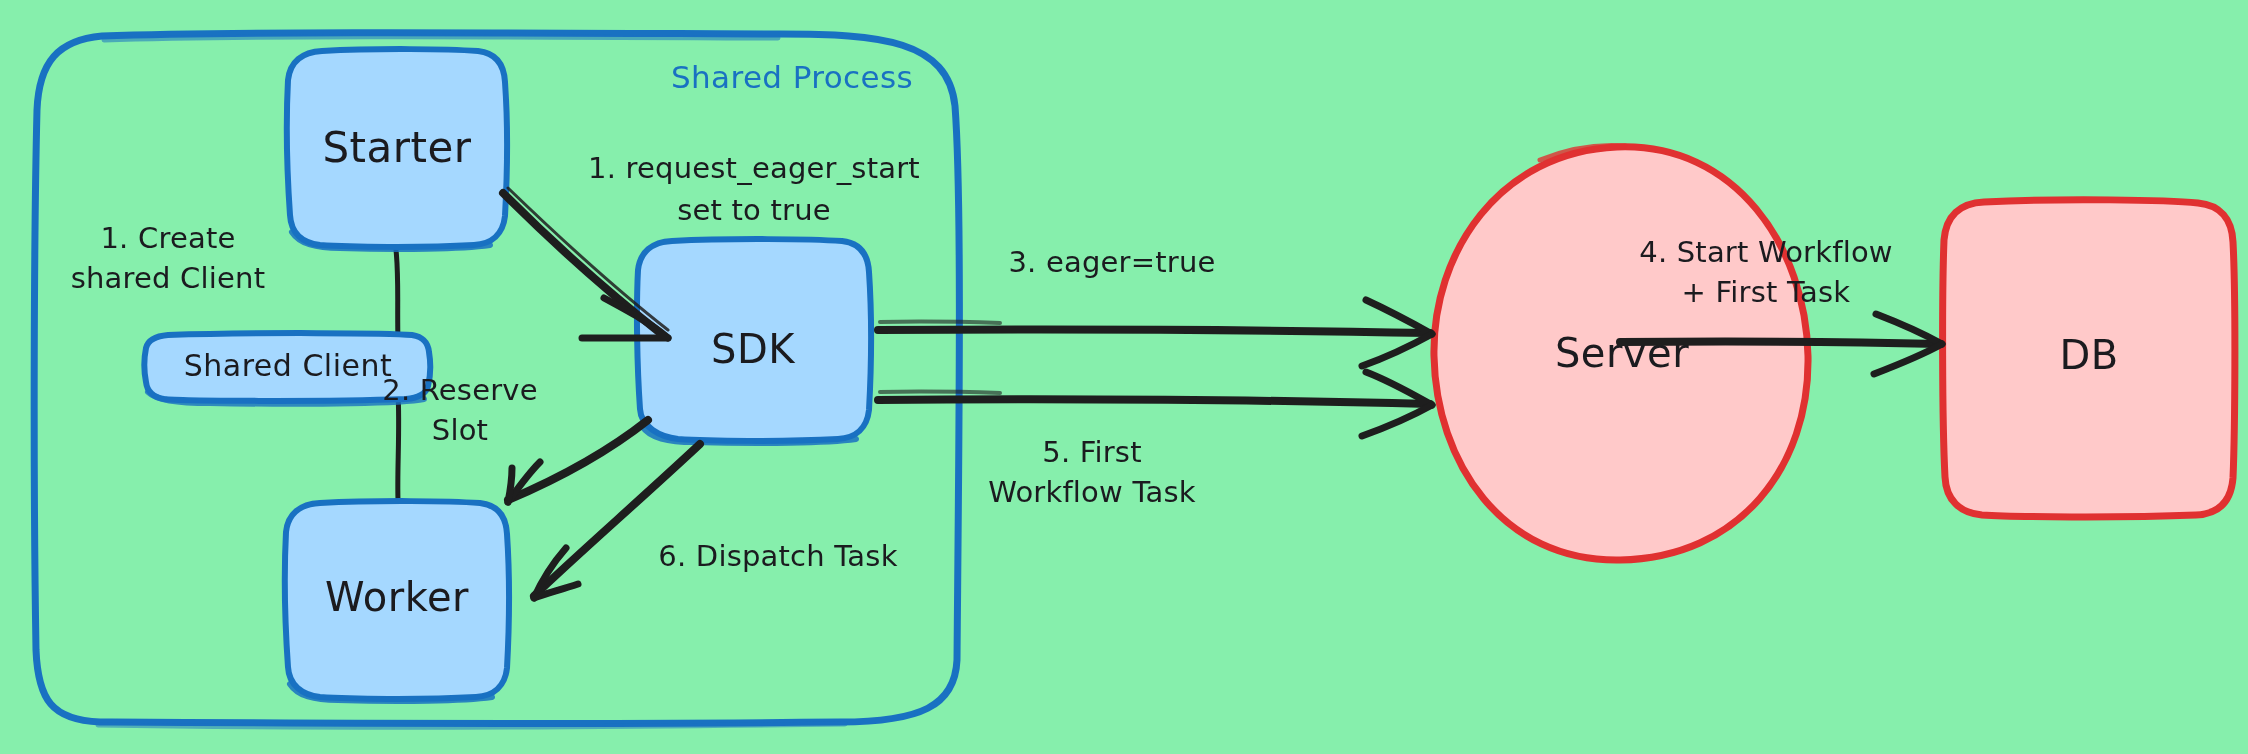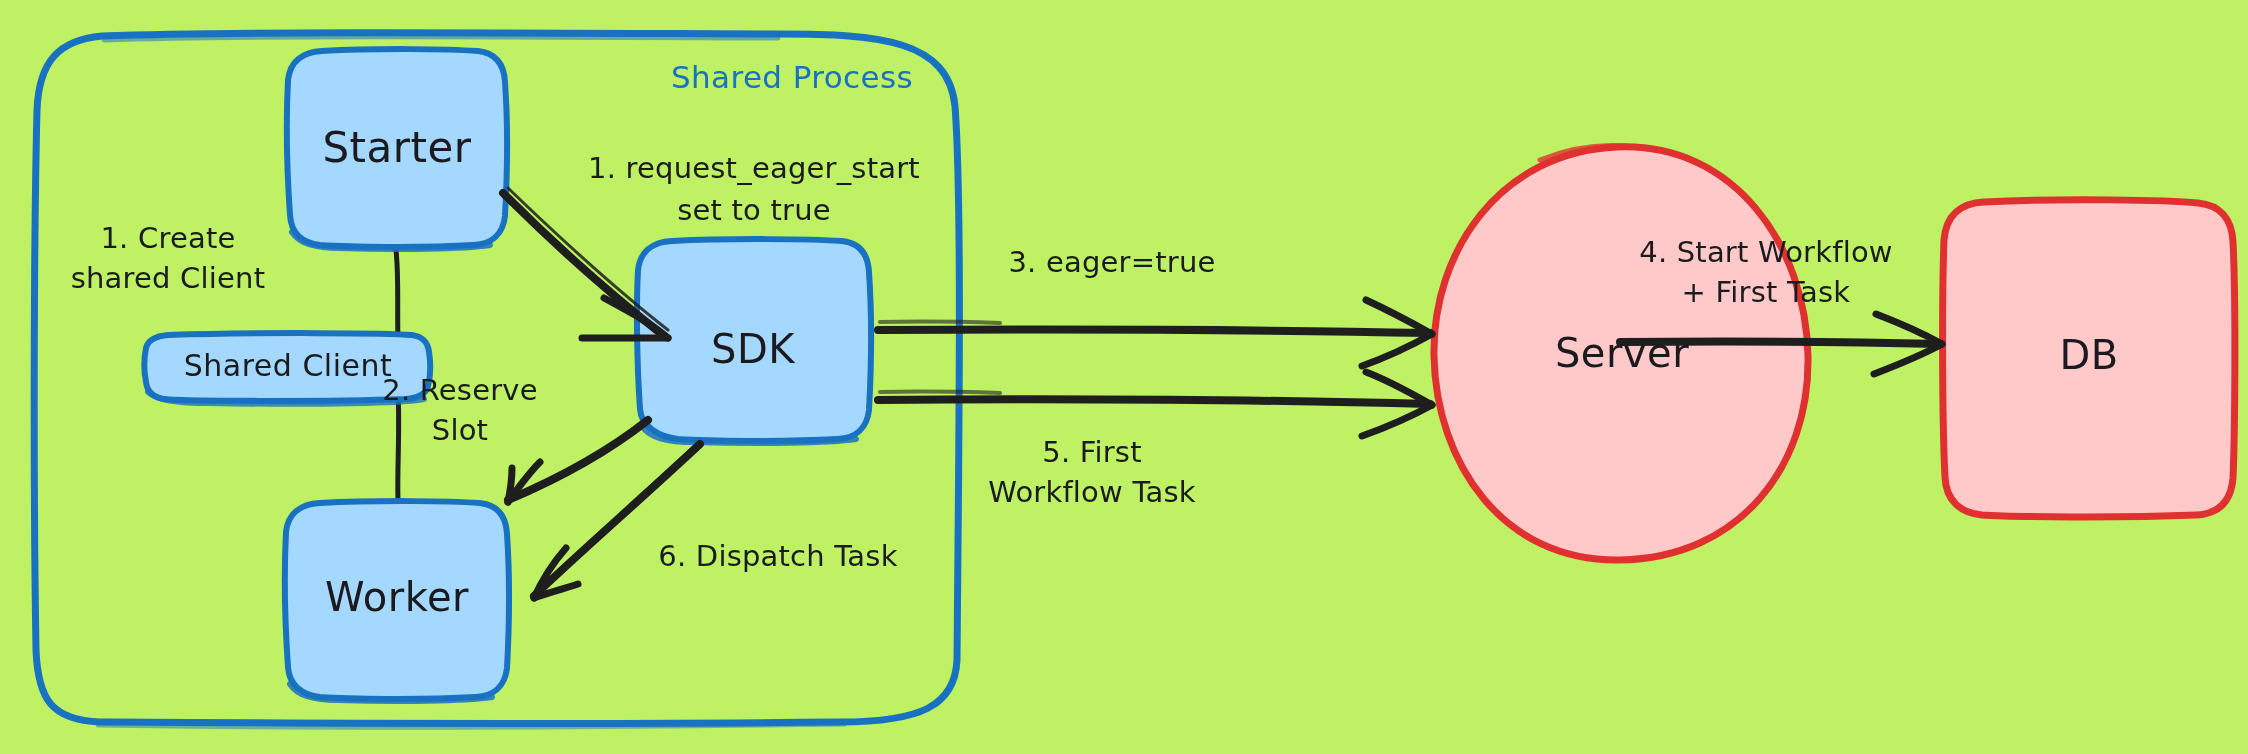--- a/index.html
+++ b/index.html
@@ -7,21 +7,21 @@
     padding: 0;
     background: #ffffff;
   }
   body {
     font-family: "DejaVu Sans", sans-serif;
   }
   #diagram-root {
     position: relative;
     width: 2248px;
     height: 754px;
-    background: #bef264;
+    background: #86efac;
     overflow: hidden;
   }
   svg#scene {
     position: absolute;
     left: 0;
     top: 0;
     width: 2248px;
     height: 754px;
   }
   .node-label {

